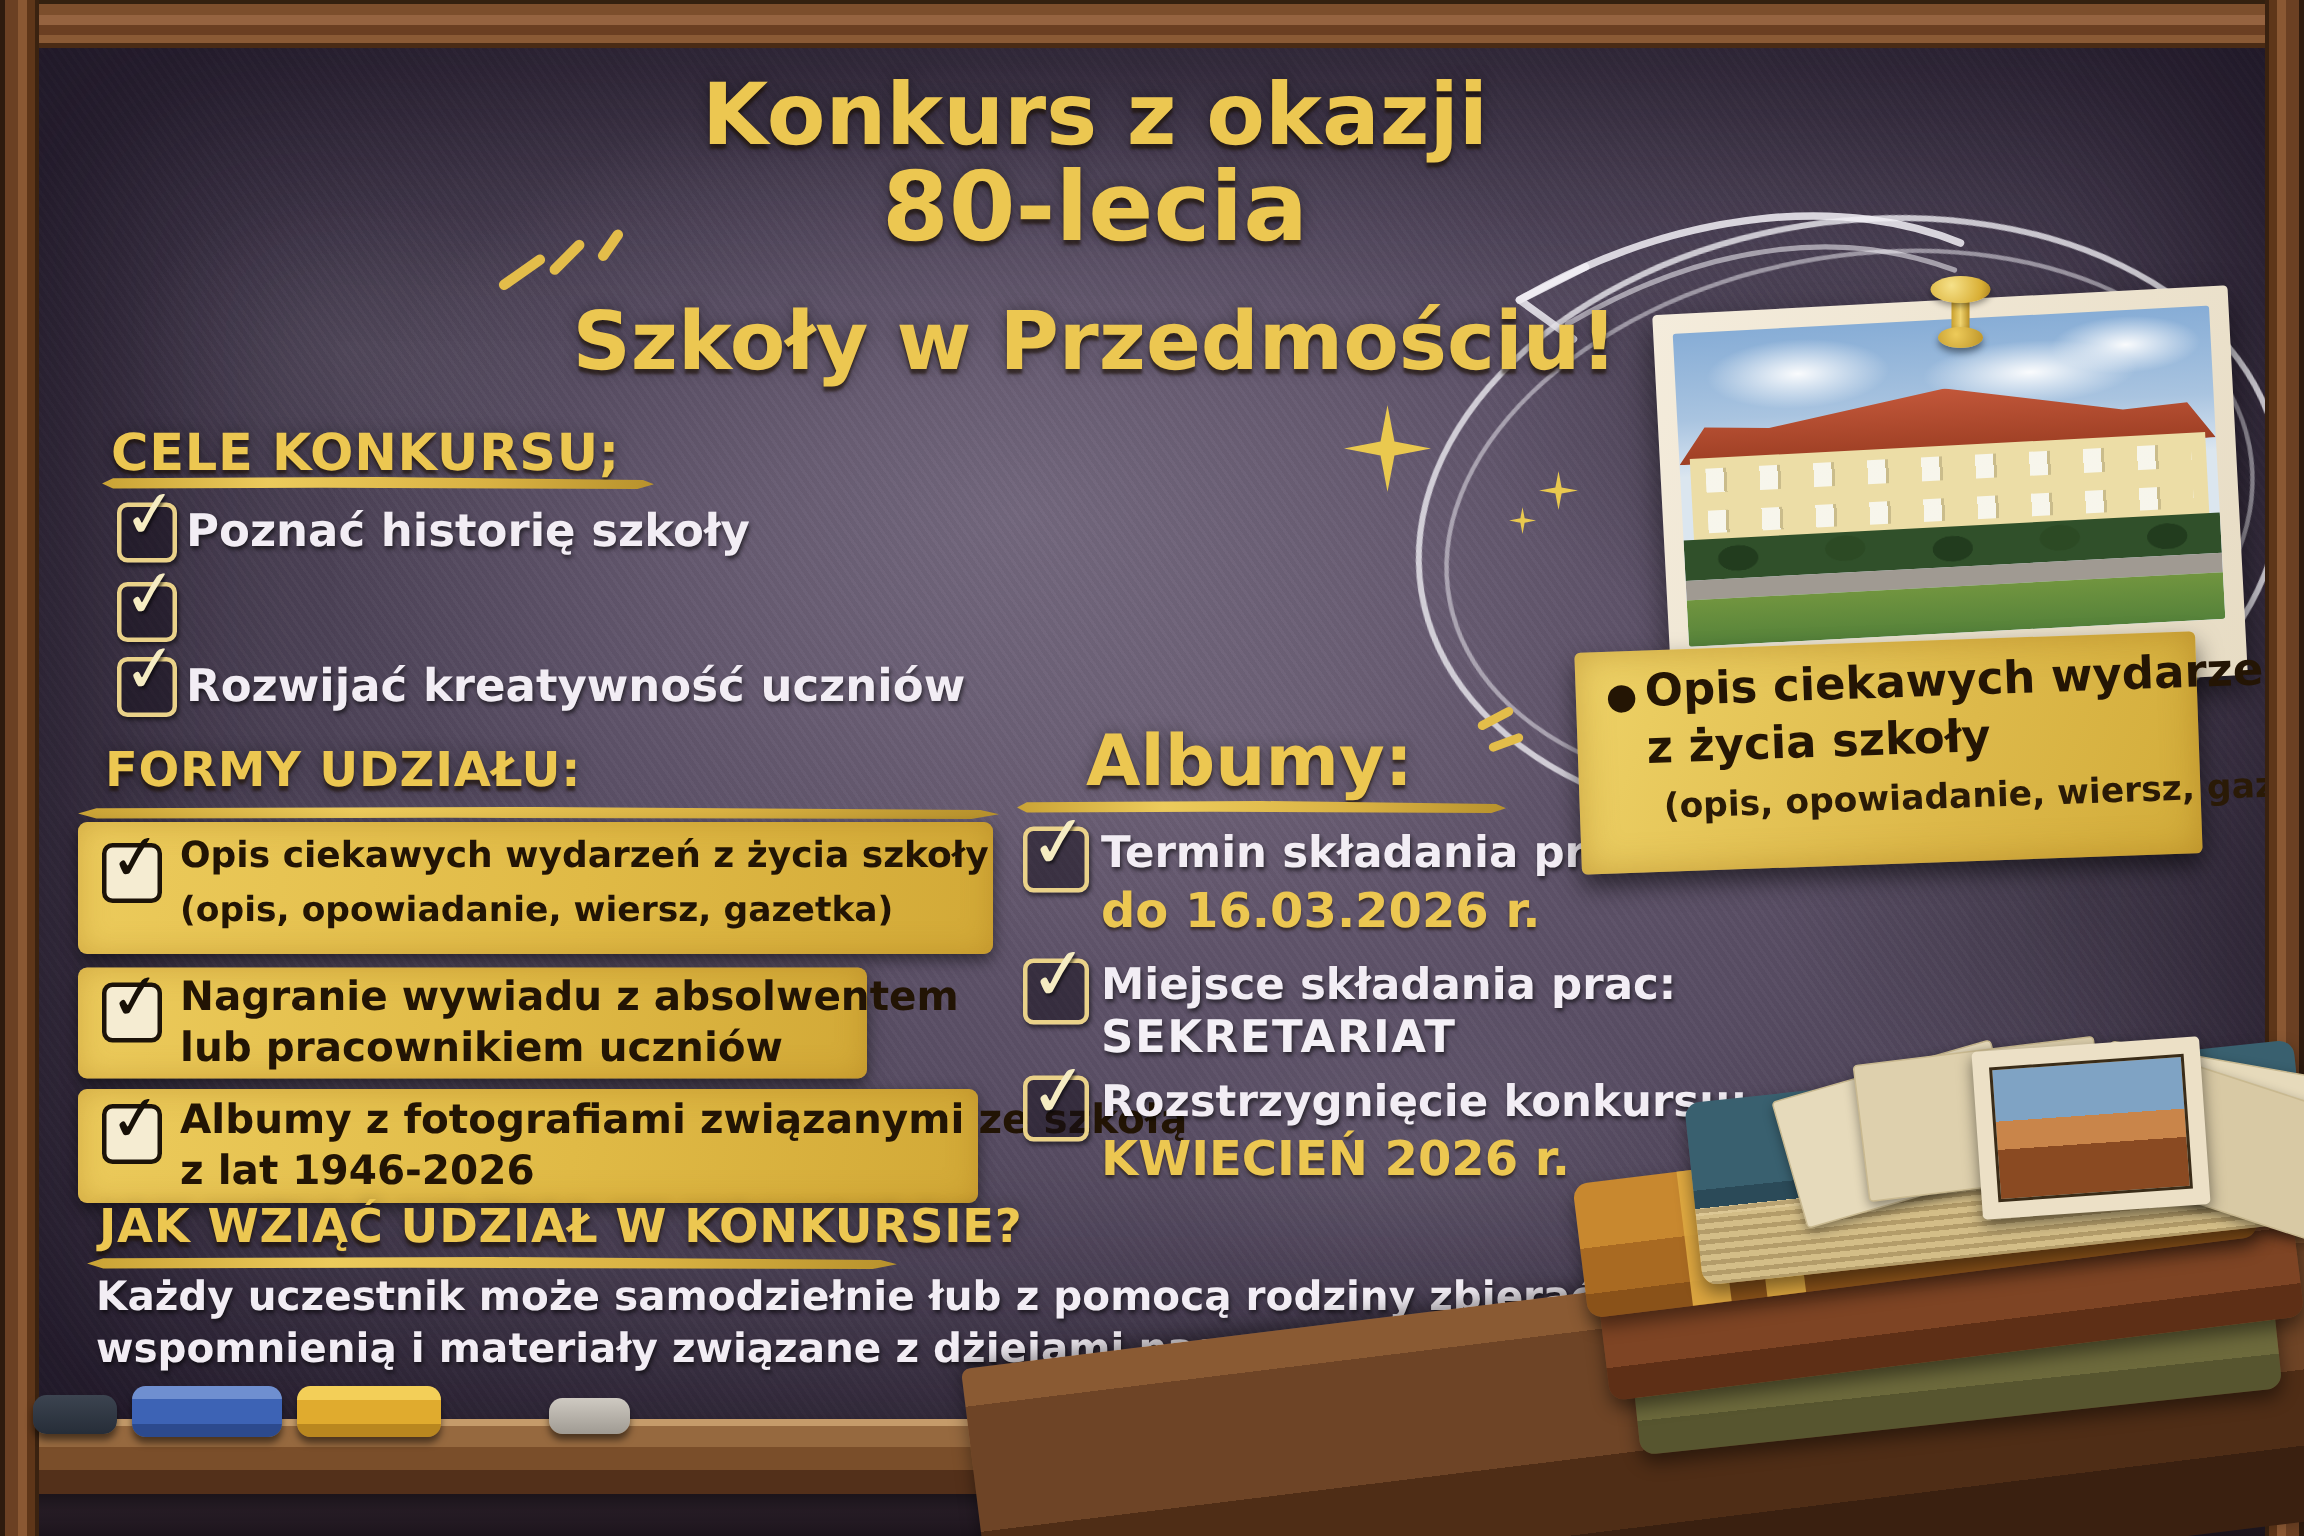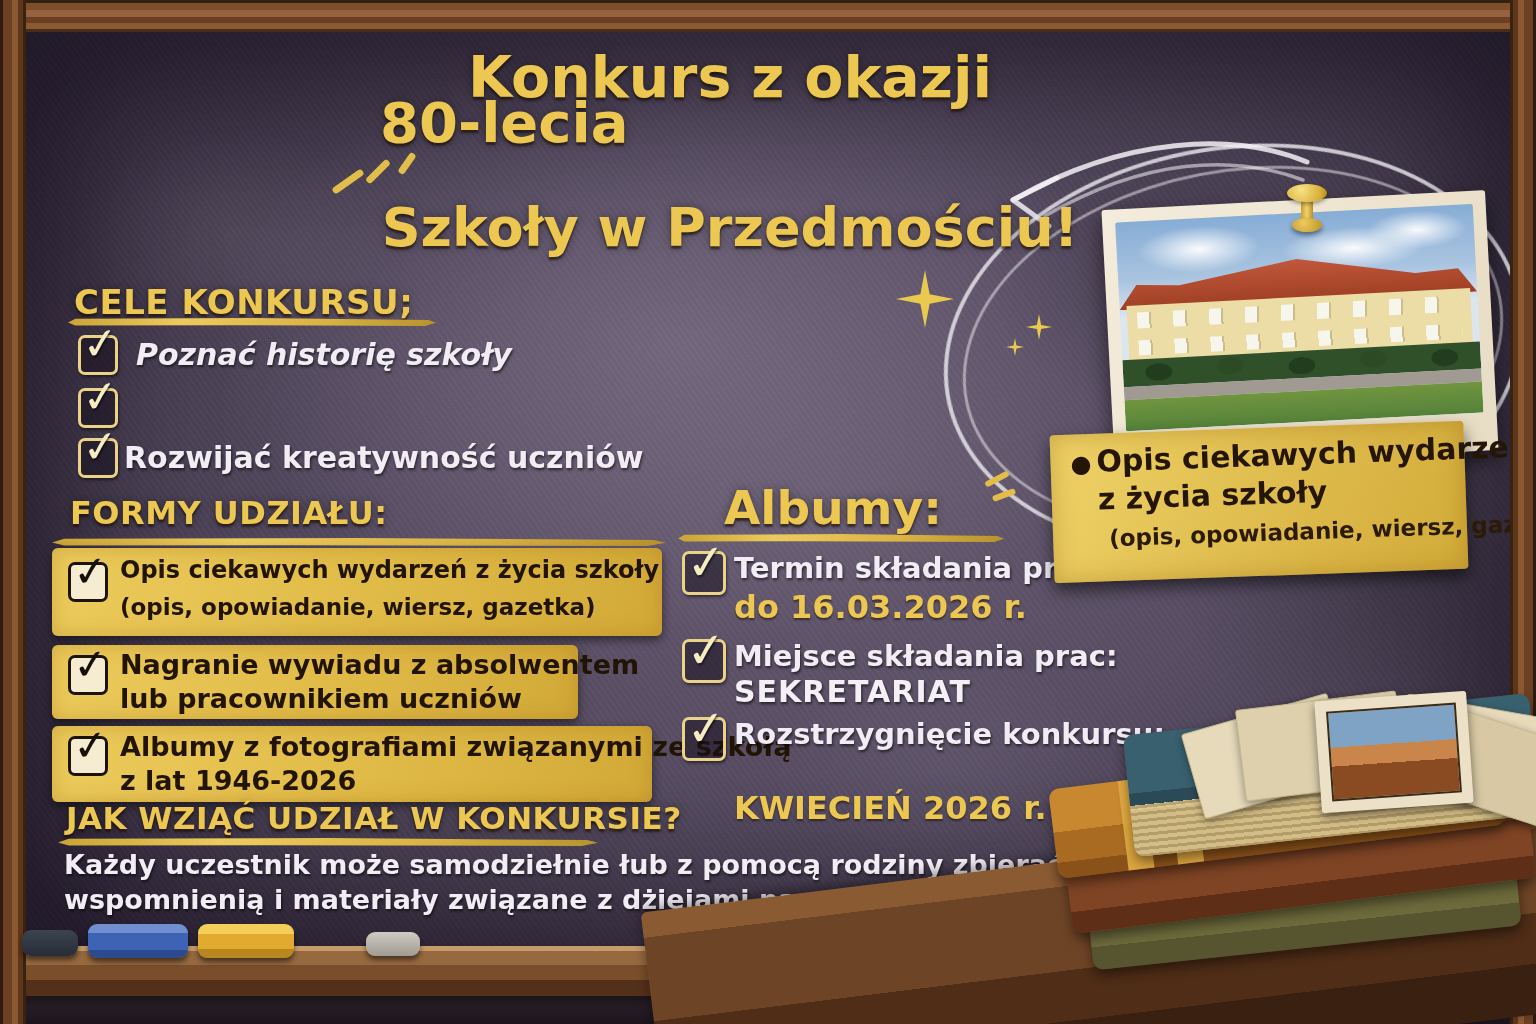--- a/index.html
+++ b/index.html
@@ -171,30 +171,30 @@
   <div class="star" style="left:896px;top:270px;width:58px;height:58px;"></div>
   <div class="star" style="left:1026px;top:314px;width:26px;height:26px;"></div>
   <div class="star" style="left:1006px;top:338px;width:18px;height:18px;"></div>
   <div class="dash" style="left:984px;top:476px;width:26px;height:6px;transform:rotate(-28deg);"></div>
   <div class="dash" style="left:992px;top:492px;width:24px;height:6px;transform:rotate(-20deg);"></div>
   <div class="dash" style="left:330px;top:178px;width:36px;height:7px;transform:rotate(-35deg);"></div>
   <div class="dash" style="left:363px;top:168px;width:30px;height:7px;transform:rotate(-45deg);"></div>
   <div class="dash" style="left:395px;top:160px;width:24px;height:7px;transform:rotate(-55deg);"></div>
 
   <div class="h-yellow" style="left:380px;top:44px;width:700px;text-align:center;font-size:57px;">Konkurs z okazji</div>
-  <div class="h-yellow" style="left:380px;top:90px;width:700px;text-align:left;font-size:56px;">80-lecia</div>
+  <div class="h-yellow" style="left:380px;top:102px;width:700px;text-align:center;font-size:64px;">80-lecia</div>
   <div class="h-yellow" style="left:74px;top:282px;font-size:34px;letter-spacing:.5px;">CELE KONKURSU;</div>
 
   <div class="h-yellow" style="left:380px;top:196px;width:700px;text-align:center;font-size:54px;">Szkoły w Przedmościu!</div>
   <div class="underline" style="left:68px;top:318px;width:368px;"></div>
 
   <div class="cbx" style="left:78px;top:335px;">
       <span class="check">✓</span>
     </div>
-  <div class="white-txt" style="left:136px;top:337px;font-size:30px;font-style:italic;">Poznać historię szkoły</div>
+  <div class="white-txt" style="left:124px;top:337px;font-size:30px;">Poznać historię szkoły</div>
 
   <div class="cbx" style="left:78px;top:388px;">
       <span class="check">✓</span>
     </div>
 
   <div class="cbx" style="left:78px;top:438px;">
       <span class="check">✓</span>
     </div>
   <div class="white-txt" style="left:124px;top:440px;font-size:30px;">Rozwijać kreatywność uczniów</div>
 
@@ -242,21 +242,21 @@
   <div class="cbx cbx-big" style="left:682px;top:639px;">
       <span class="check">✓</span>
     </div>
   <div class="white-txt" style="left:734px;top:639px;font-size:29px;">Miejsce składania prac:</div>
   <div class="val-w" style="left:734px;top:674px;font-size:30px;">SEKRETARIAT</div>
 
   <div class="cbx cbx-big" style="left:682px;top:717px;">
       <span class="check">✓</span>
     </div>
   <div class="white-txt" style="left:734px;top:717px;font-size:29px;">Rozstrzygnięcie konkursu:</div>
-  <div class="val-y" style="left:734px;top:753px;font-size:32px;margin-top:36px;">KWIECIEŃ 2026 r.</div>
+  <div class="val-y" style="left:734px;top:753px;font-size:32px;">KWIECIEŃ 2026 r.</div>
 
   <div class="photo">
     <div class="photo-img">
       <div class="cloud" style="left:6%;top:4%;width:34%;height:22%;"></div>
       <div class="cloud" style="left:46%;top:8%;width:40%;height:20%;"></div>
       <div class="cloud" style="left:70%;top:2%;width:28%;height:18%;"></div>
       <div class="ph-roof"></div>
       <div class="ph-bld">
         <div class="ph-w1"></div>
         <div class="ph-w2"></div>

